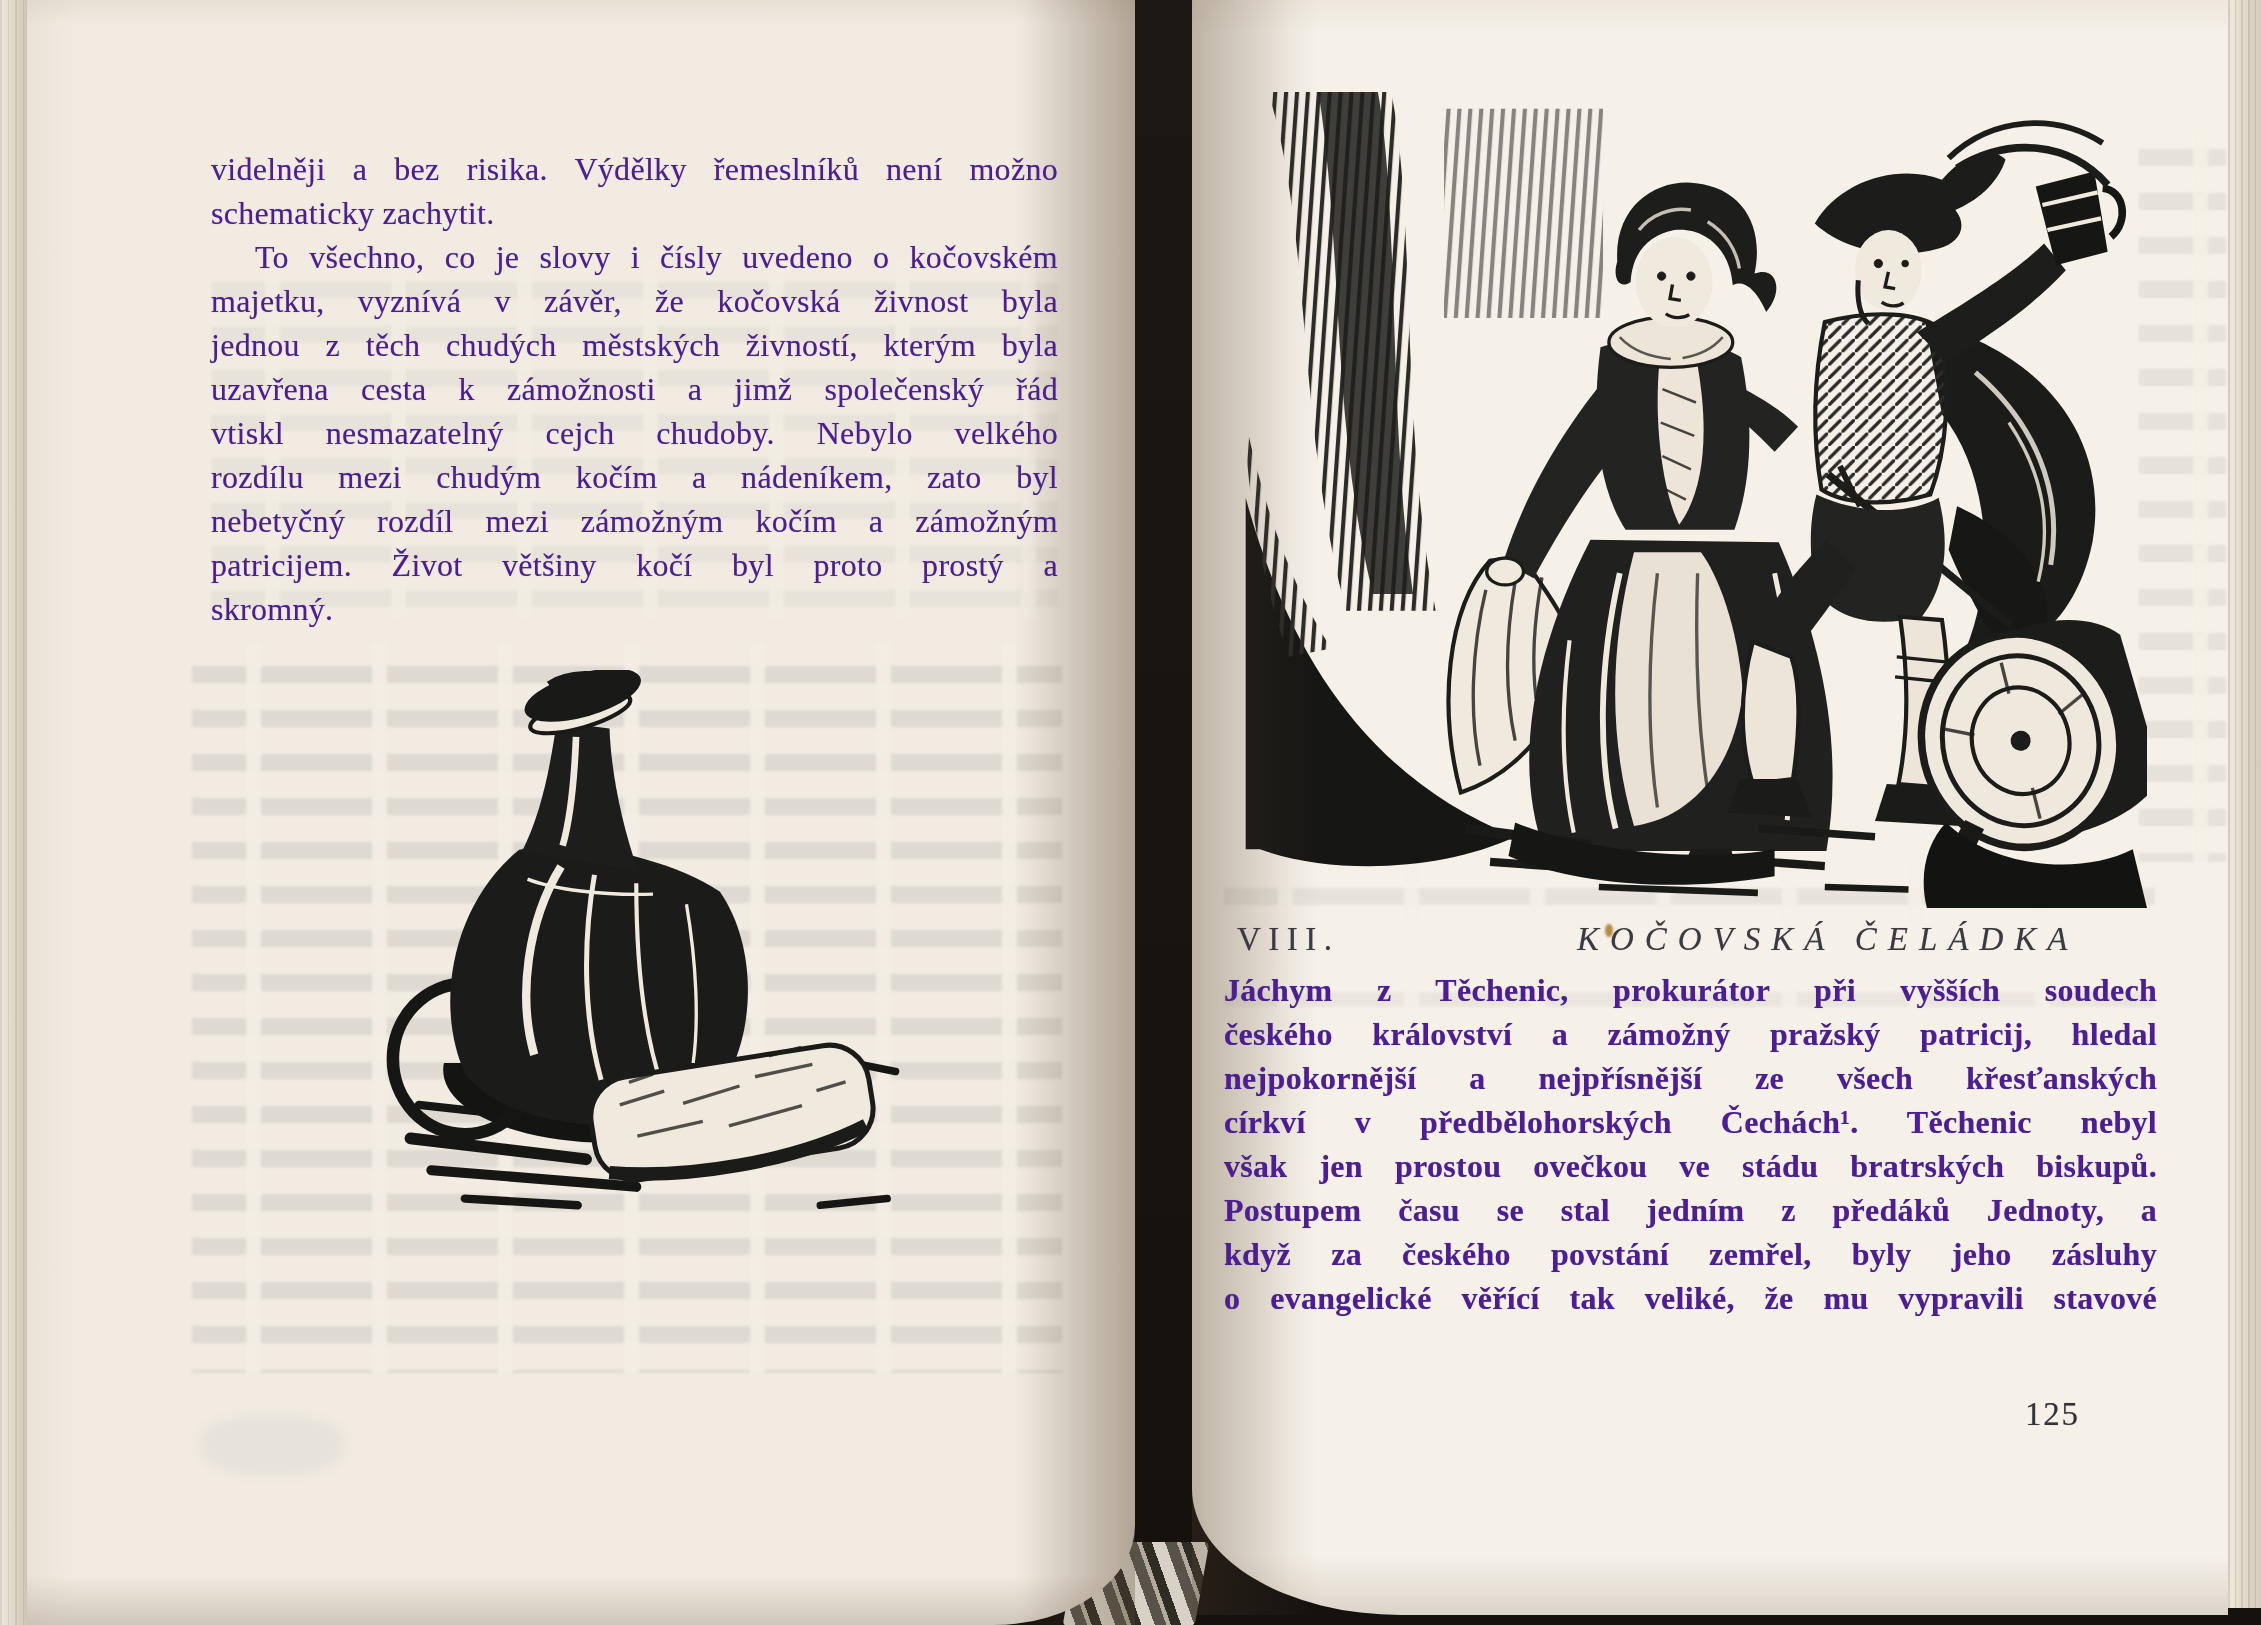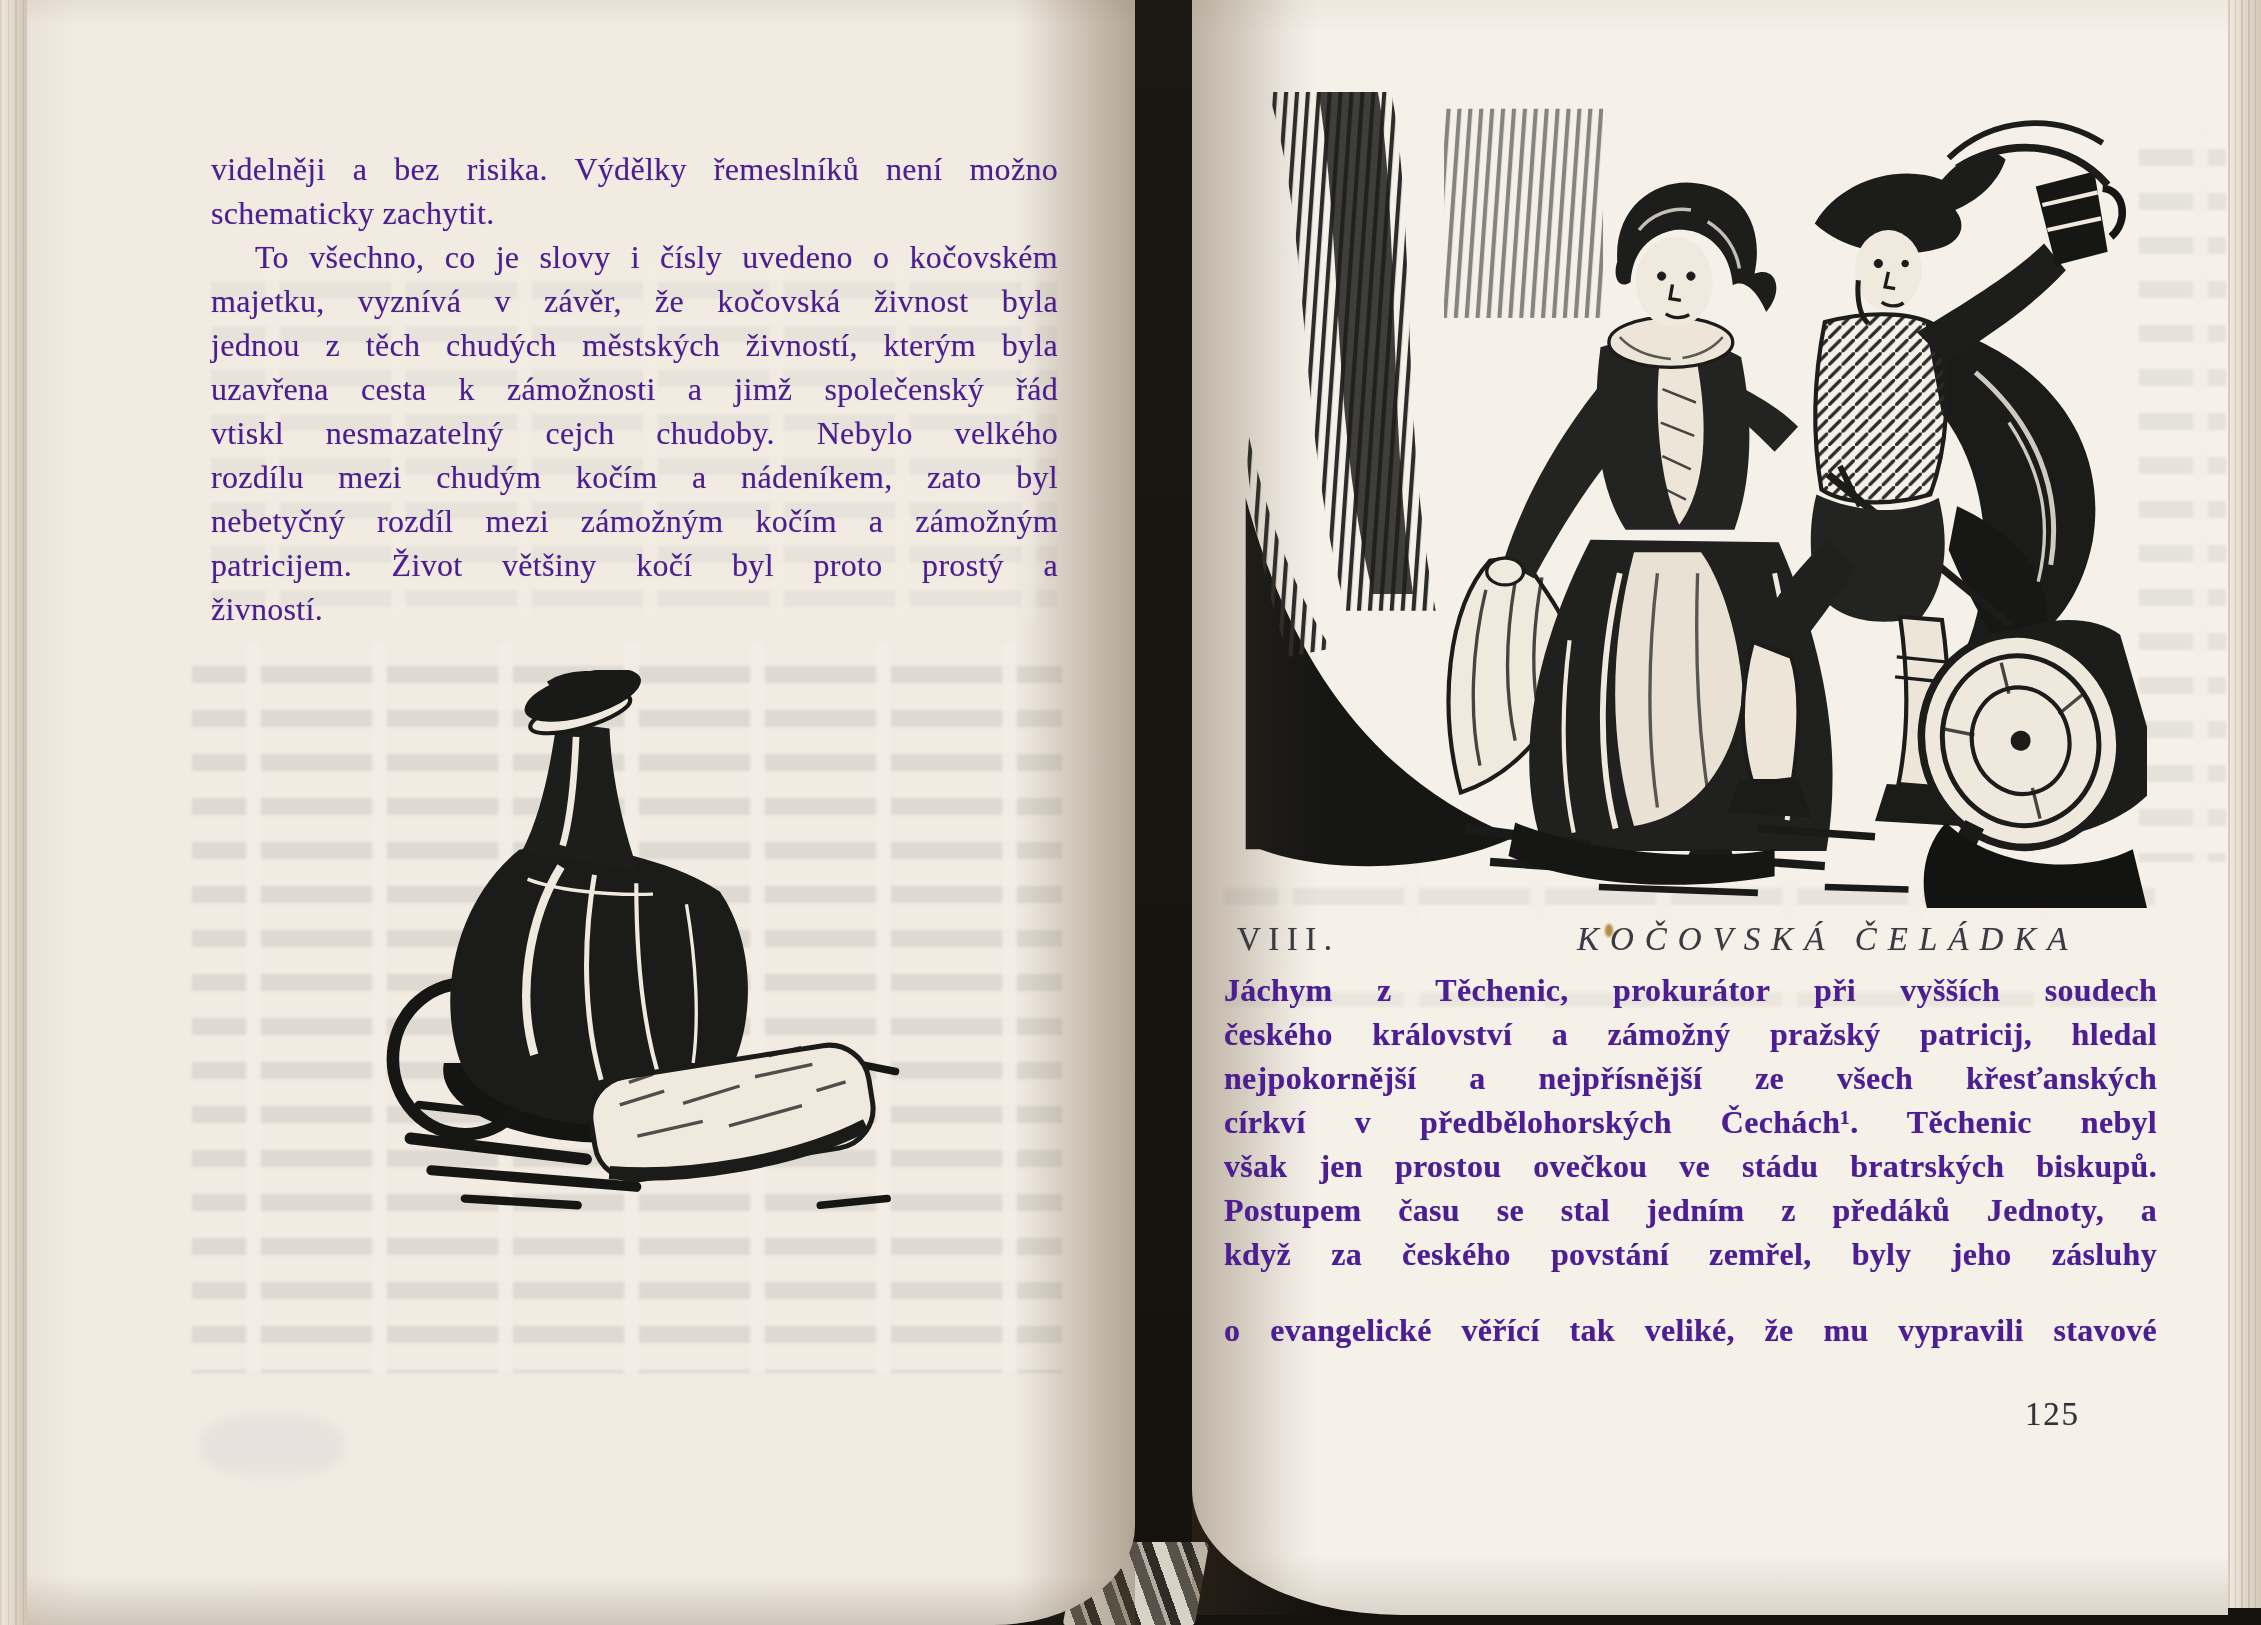--- a/index.html
+++ b/index.html
@@ -50,21 +50,21 @@
     border-radius:5px;
   }
   
   .textblock{position:absolute;z-index:5;color:#4c1d95;
     font-size:32px;line-height:44px;letter-spacing:0.3px;
     text-shadow:0 0 0.8px rgba(50,50,58,.45);}
   #left-text{left:211px;top:147px;width:847px;}
   #right-text{left:1224px;top:968px;width:933px;font-weight:bold;}
   .line{text-align:justify;text-align-last:justify;white-space:normal;}
   .para .line:last-child{text-align-last:left;}
-  .para.fill .line:last-child{text-align-last:justify;margin-top:32px;}
+  .para.fill .line:last-child{text-align-last:justify;}
   .para.indent .line:first-child{text-indent:44px;}
   #chapter-heading{position:absolute;left:1224px;top:921px;width:933px;height:47px;z-index:5;
     color:#3a3a42;font-size:33px;text-shadow:0 0 0.8px rgba(58,58,66,.4);}
   #chapter-number{position:absolute;left:13px;top:0;letter-spacing:7.5px;}
   #chapter-title{position:absolute;left:353px;top:0;letter-spacing:11px;font-style:italic;}
   #page-number{position:absolute;left:2025px;top:1396px;z-index:5;
     color:#32323a;font-size:33px;letter-spacing:1.7px;
     text-shadow:0 0 0.8px rgba(50,50,58,.45);}
   
   .ghost{position:absolute;z-index:3;filter:blur(1.7px);pointer-events:none;
@@ -110,21 +110,21 @@
     </div>
   <div class="para indent">
       <div class="line">To všechno, co je slovy i čísly uvedeno o kočovském</div>
       <div class="line">majetku, vyznívá v závěr, že kočovská živnost byla</div>
       <div class="line">jednou z těch chudých městských živností, kterým byla</div>
       <div class="line">uzavřena cesta k zámožnosti a jimž společenský řád</div>
       <div class="line">vtiskl nesmazatelný cejch chudoby. Nebylo velkého</div>
       <div class="line">rozdílu mezi chudým kočím a nádeníkem, zato byl</div>
       <div class="line">nebetyčný rozdíl mezi zámožným kočím a zámožným</div>
       <div class="line">patricijem. Život většiny kočí byl proto prostý a</div>
-      <div class="line">živností.</div>
+      <div class="line">skromný.</div>
     </div>
 </div>
 
 <svg id="flask-illustration" class="illustration" viewBox="0 0 640 660">
   <g class="woodcut" stroke="#161614" fill="none">
     <path d="M30,560 L240,585" stroke-width="14"></path>
     <path d="M55,598 L300,618" stroke-width="12"></path>
     <path d="M95,632 L230,640" stroke-width="10"></path>
     <path d="M40,520 L150,532" stroke-width="10"></path>
     <path d="M560,470 L610,480" stroke-width="9"></path>

